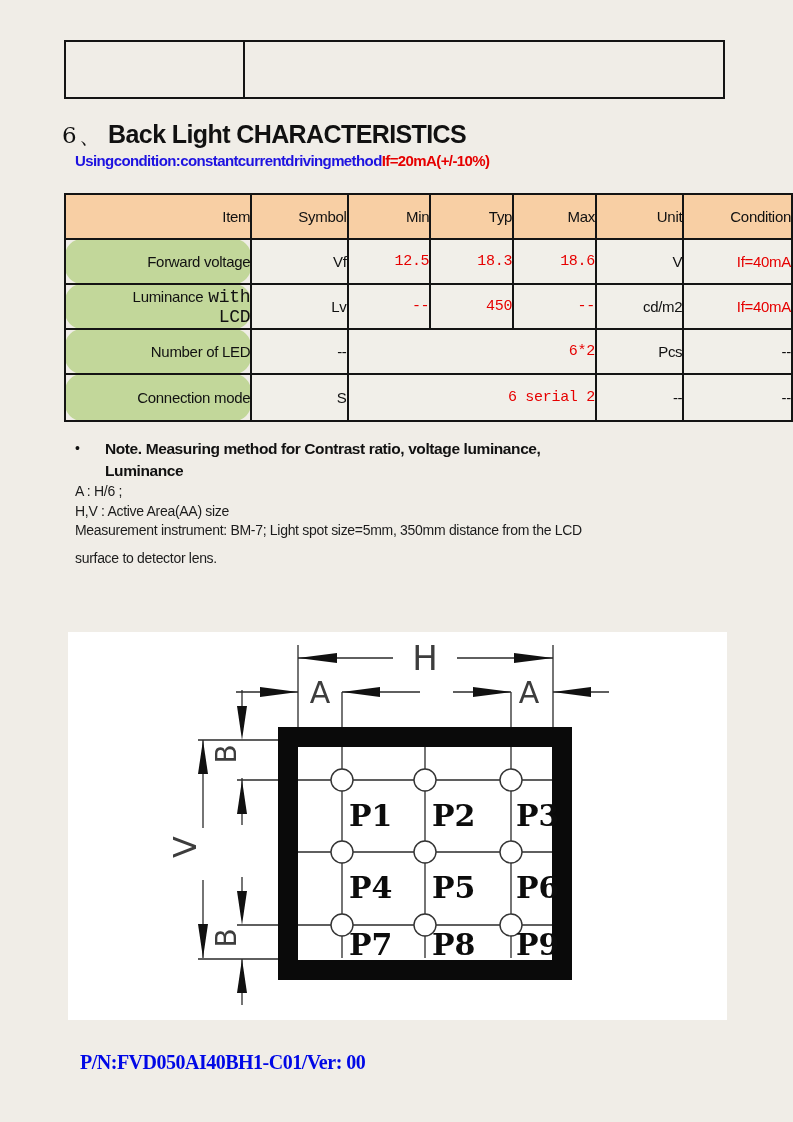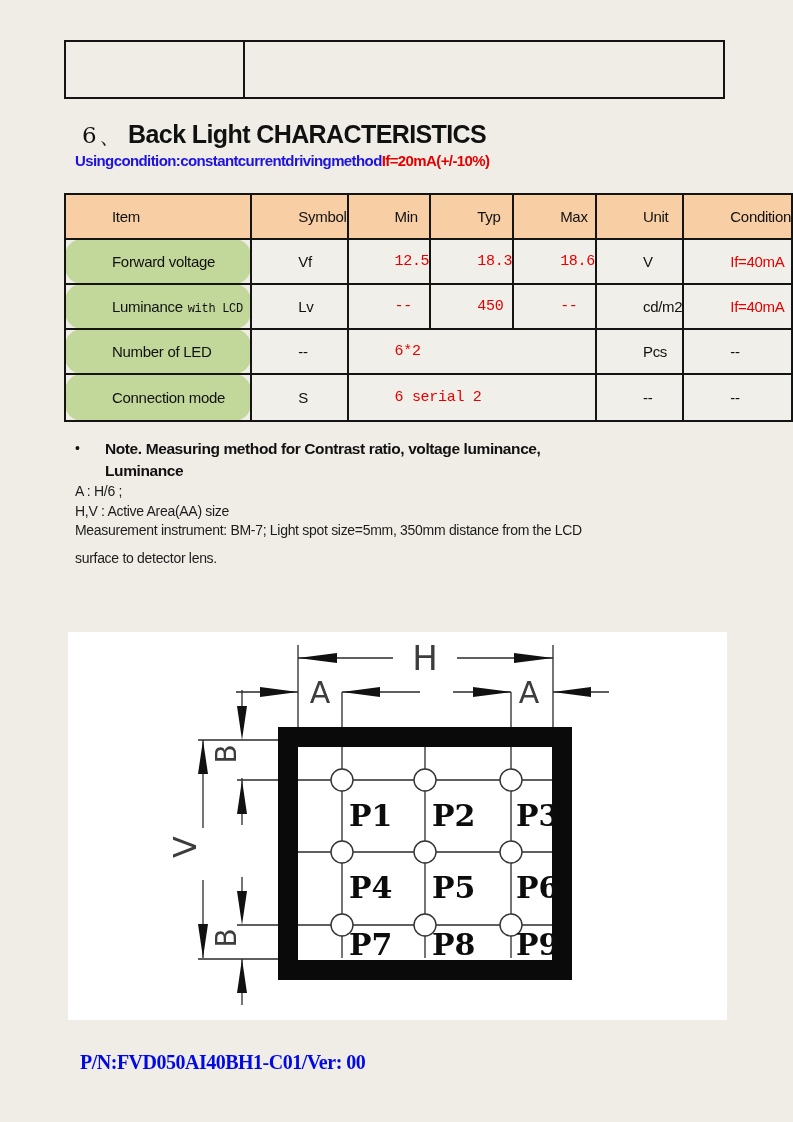--- a/index.html
+++ b/index.html
@@ -18,37 +18,37 @@
     position:relative;width:793px;height:1122px;margin:0 auto;
     background:var(--page-bg);
     font-family:"Liberation Sans",sans-serif;color:#111;overflow:hidden;
   }
   
   .top-table{position:absolute;left:64px;top:40px;width:661px;height:59px;
     border:2px solid var(--line);display:flex;}
   .top-table .cell-a{width:179px;border-right:2px solid var(--line);}
   .top-table .cell-b{flex:1;}
   
-  .heading{position:absolute;left:82px;top:120px;white-space:nowrap;}
+  .heading{position:absolute;left:62px;top:120px;white-space:nowrap;}
   .heading .num{font-family:"DejaVu Serif",serif;font-size:23px;font-weight:400;letter-spacing:2px;}
   .heading .title{font-size:25px;font-weight:bold;letter-spacing:-0.6px;}
   .subtitle{position:absolute;left:75px;top:152px;font-size:15px;font-weight:bold;letter-spacing:-0.6px;white-space:nowrap;}
   .subtitle .blue{color:var(--blue);}
   .subtitle .red{color:var(--red);}
   
   table.chars{position:absolute;left:64px;top:193px;border-collapse:collapse;table-layout:fixed;}
-  table.chars td,table.chars th{border:2px solid var(--line);text-align:left;vertical-align:middle;
+  table.chars td,table.chars th{border:2px solid var(--line);text-align:right;vertical-align:middle;
     font-size:15px;font-weight:normal;background:var(--cell-bg);letter-spacing:-0.3px;padding-left:46px;}
   table.chars .hd{background:var(--header-bg);height:44px;}
   table.chars .item{background:var(--item-bg);border-radius:17px;}
   table.chars tr{height:45px;}
   table.chars tr.last{height:47px;}
   .red-mono{color:var(--red);font-family:"Liberation Mono",monospace;font-size:15px;}
   .red-sans{color:var(--red);font-size:14px;letter-spacing:-0.3px;}
-  .mono-sub{font-family:"Liberation Mono",monospace;font-size:12px;margin-left:5px;}
+  .mono-sub{font-family:"Liberation Mono",monospace;font-size:18px;margin-left:5px;}
   
   .note{position:absolute;left:75px;top:438px;width:640px;letter-spacing:-0.3px;}
   .note .b-row{display:flex;}
   .note .bullet{width:30px;font-size:14px;padding-top:2px;}
   .note .bold{font-size:15.5px;font-weight:bold;line-height:22px;letter-spacing:-0.4px;}
   .note .plain{font-size:14px;line-height:19.5px;color:#1c1c1c;}
   .note .plain.gap{margin-top:5px;line-height:24px;}
   
   .diagram{position:absolute;left:68px;top:632px;width:659px;height:388px;background:#ffffff;}
   .diagram svg{display:block;width:659px;height:388px;}

